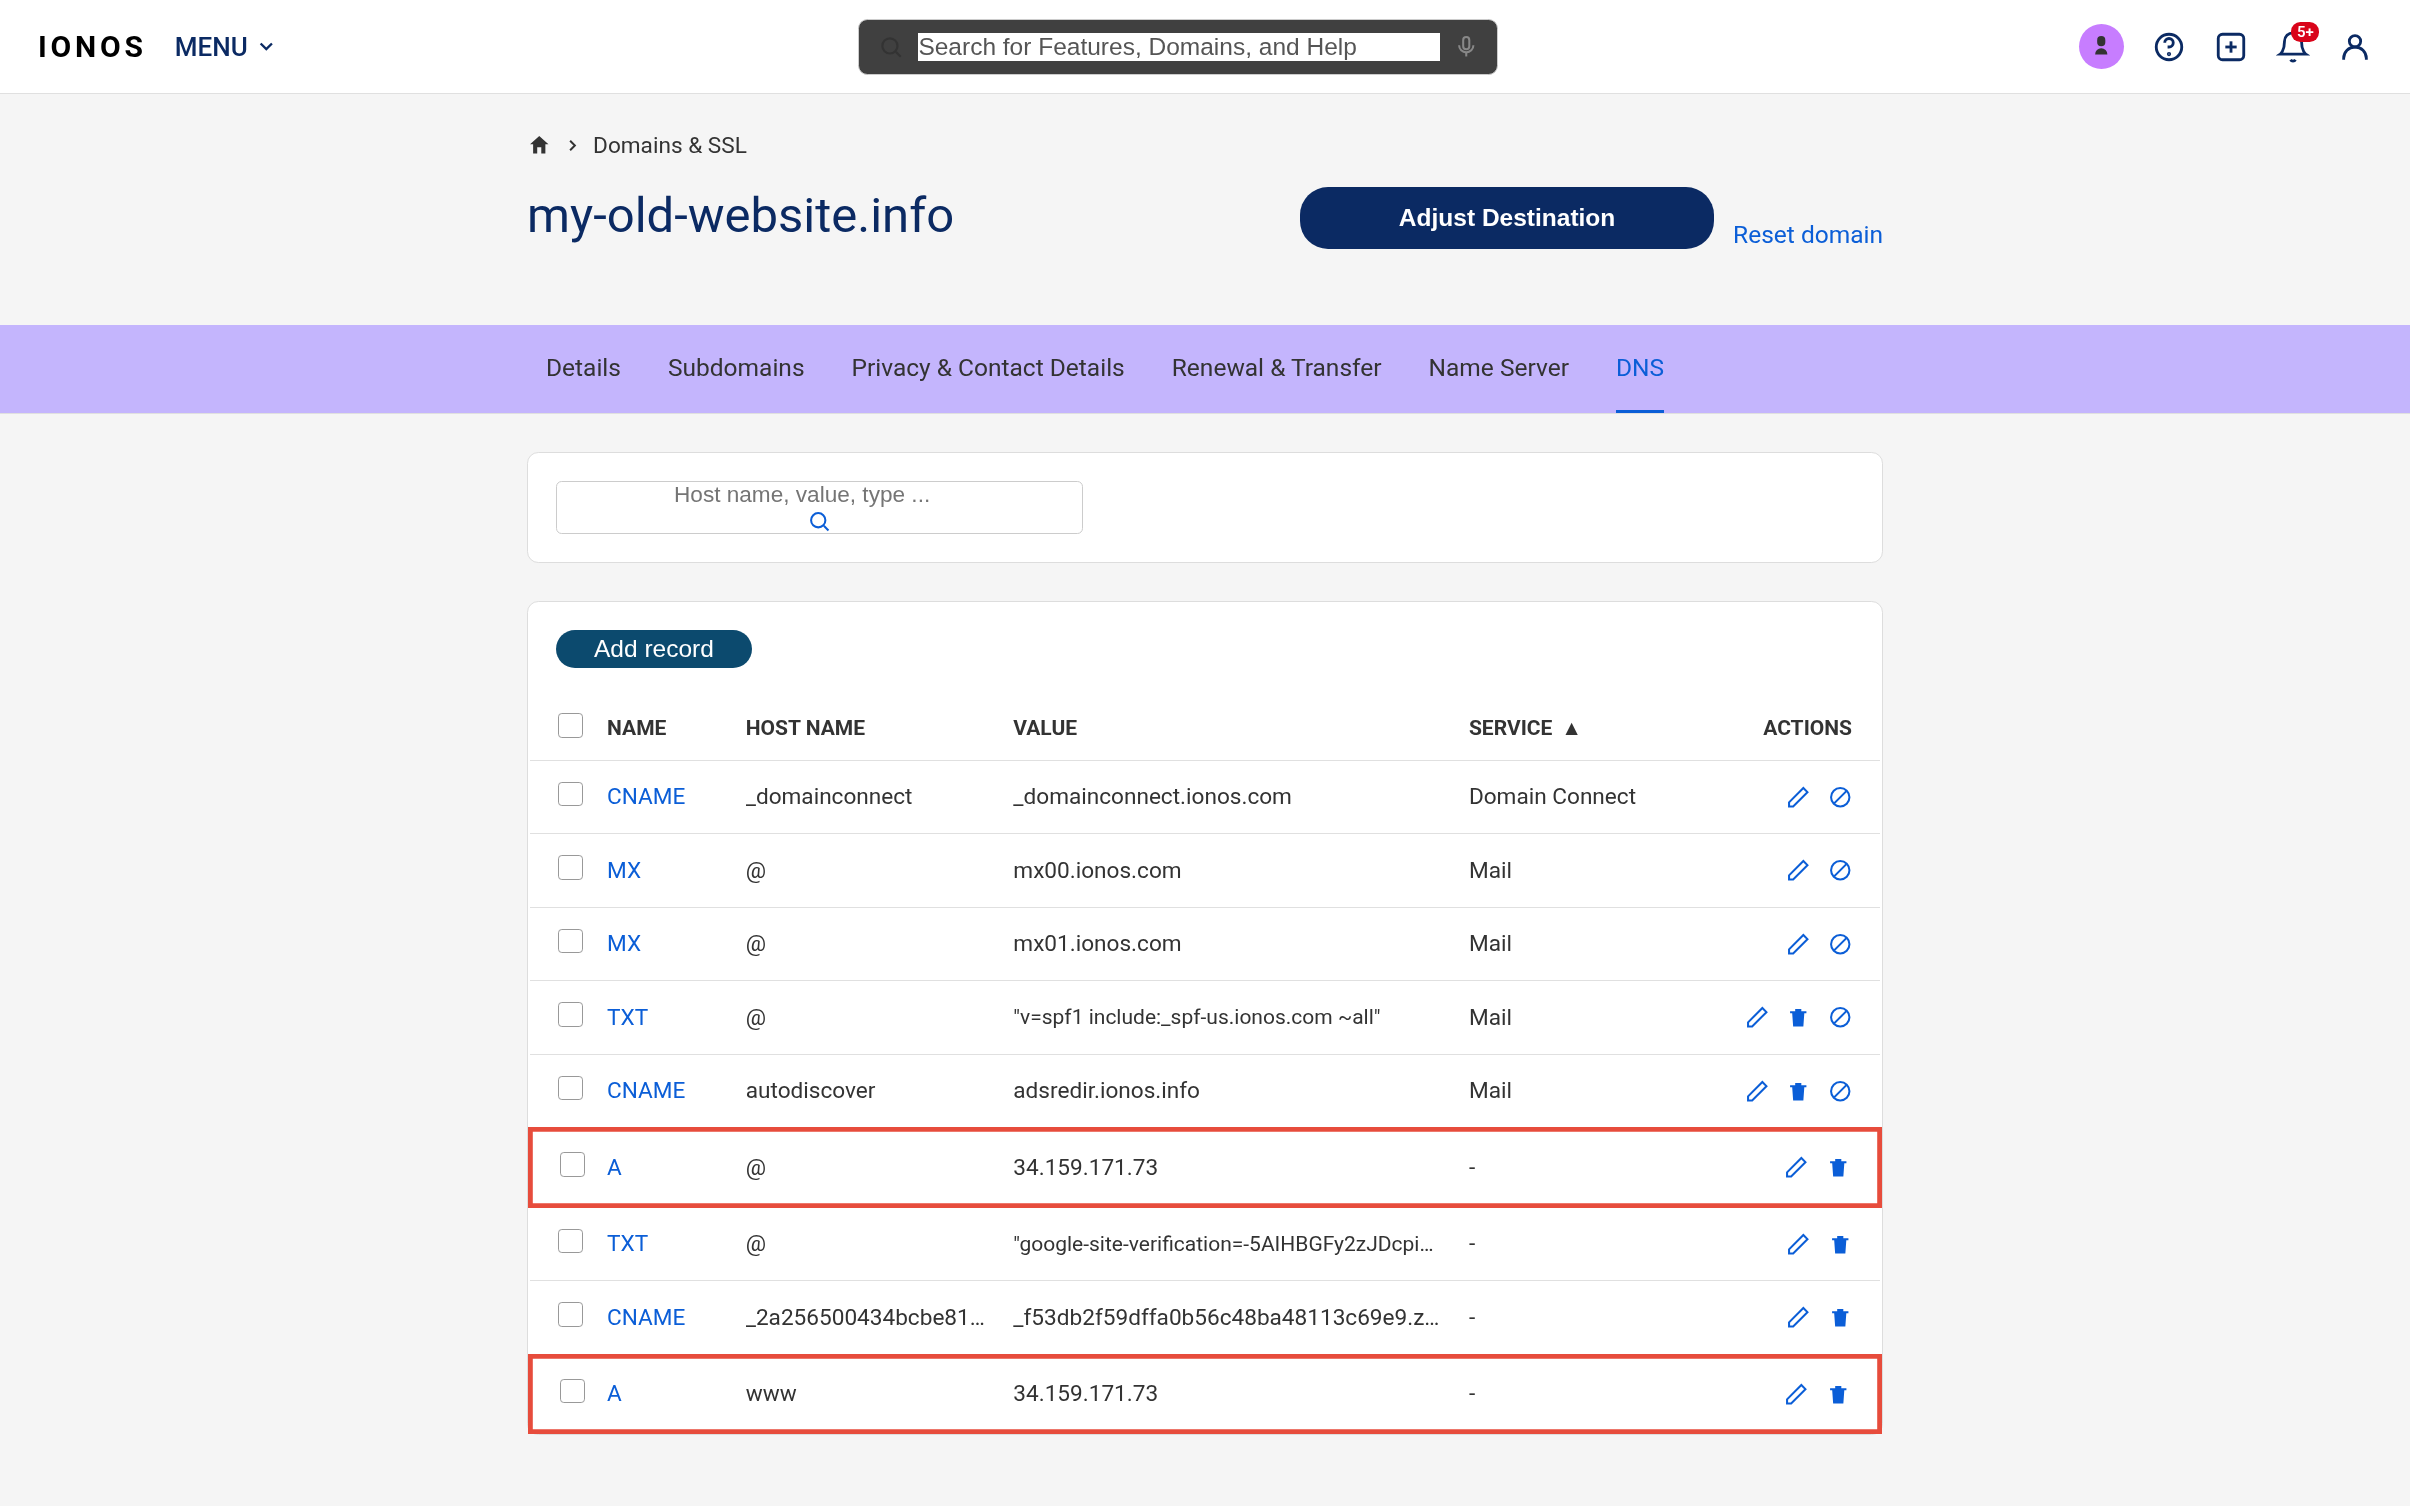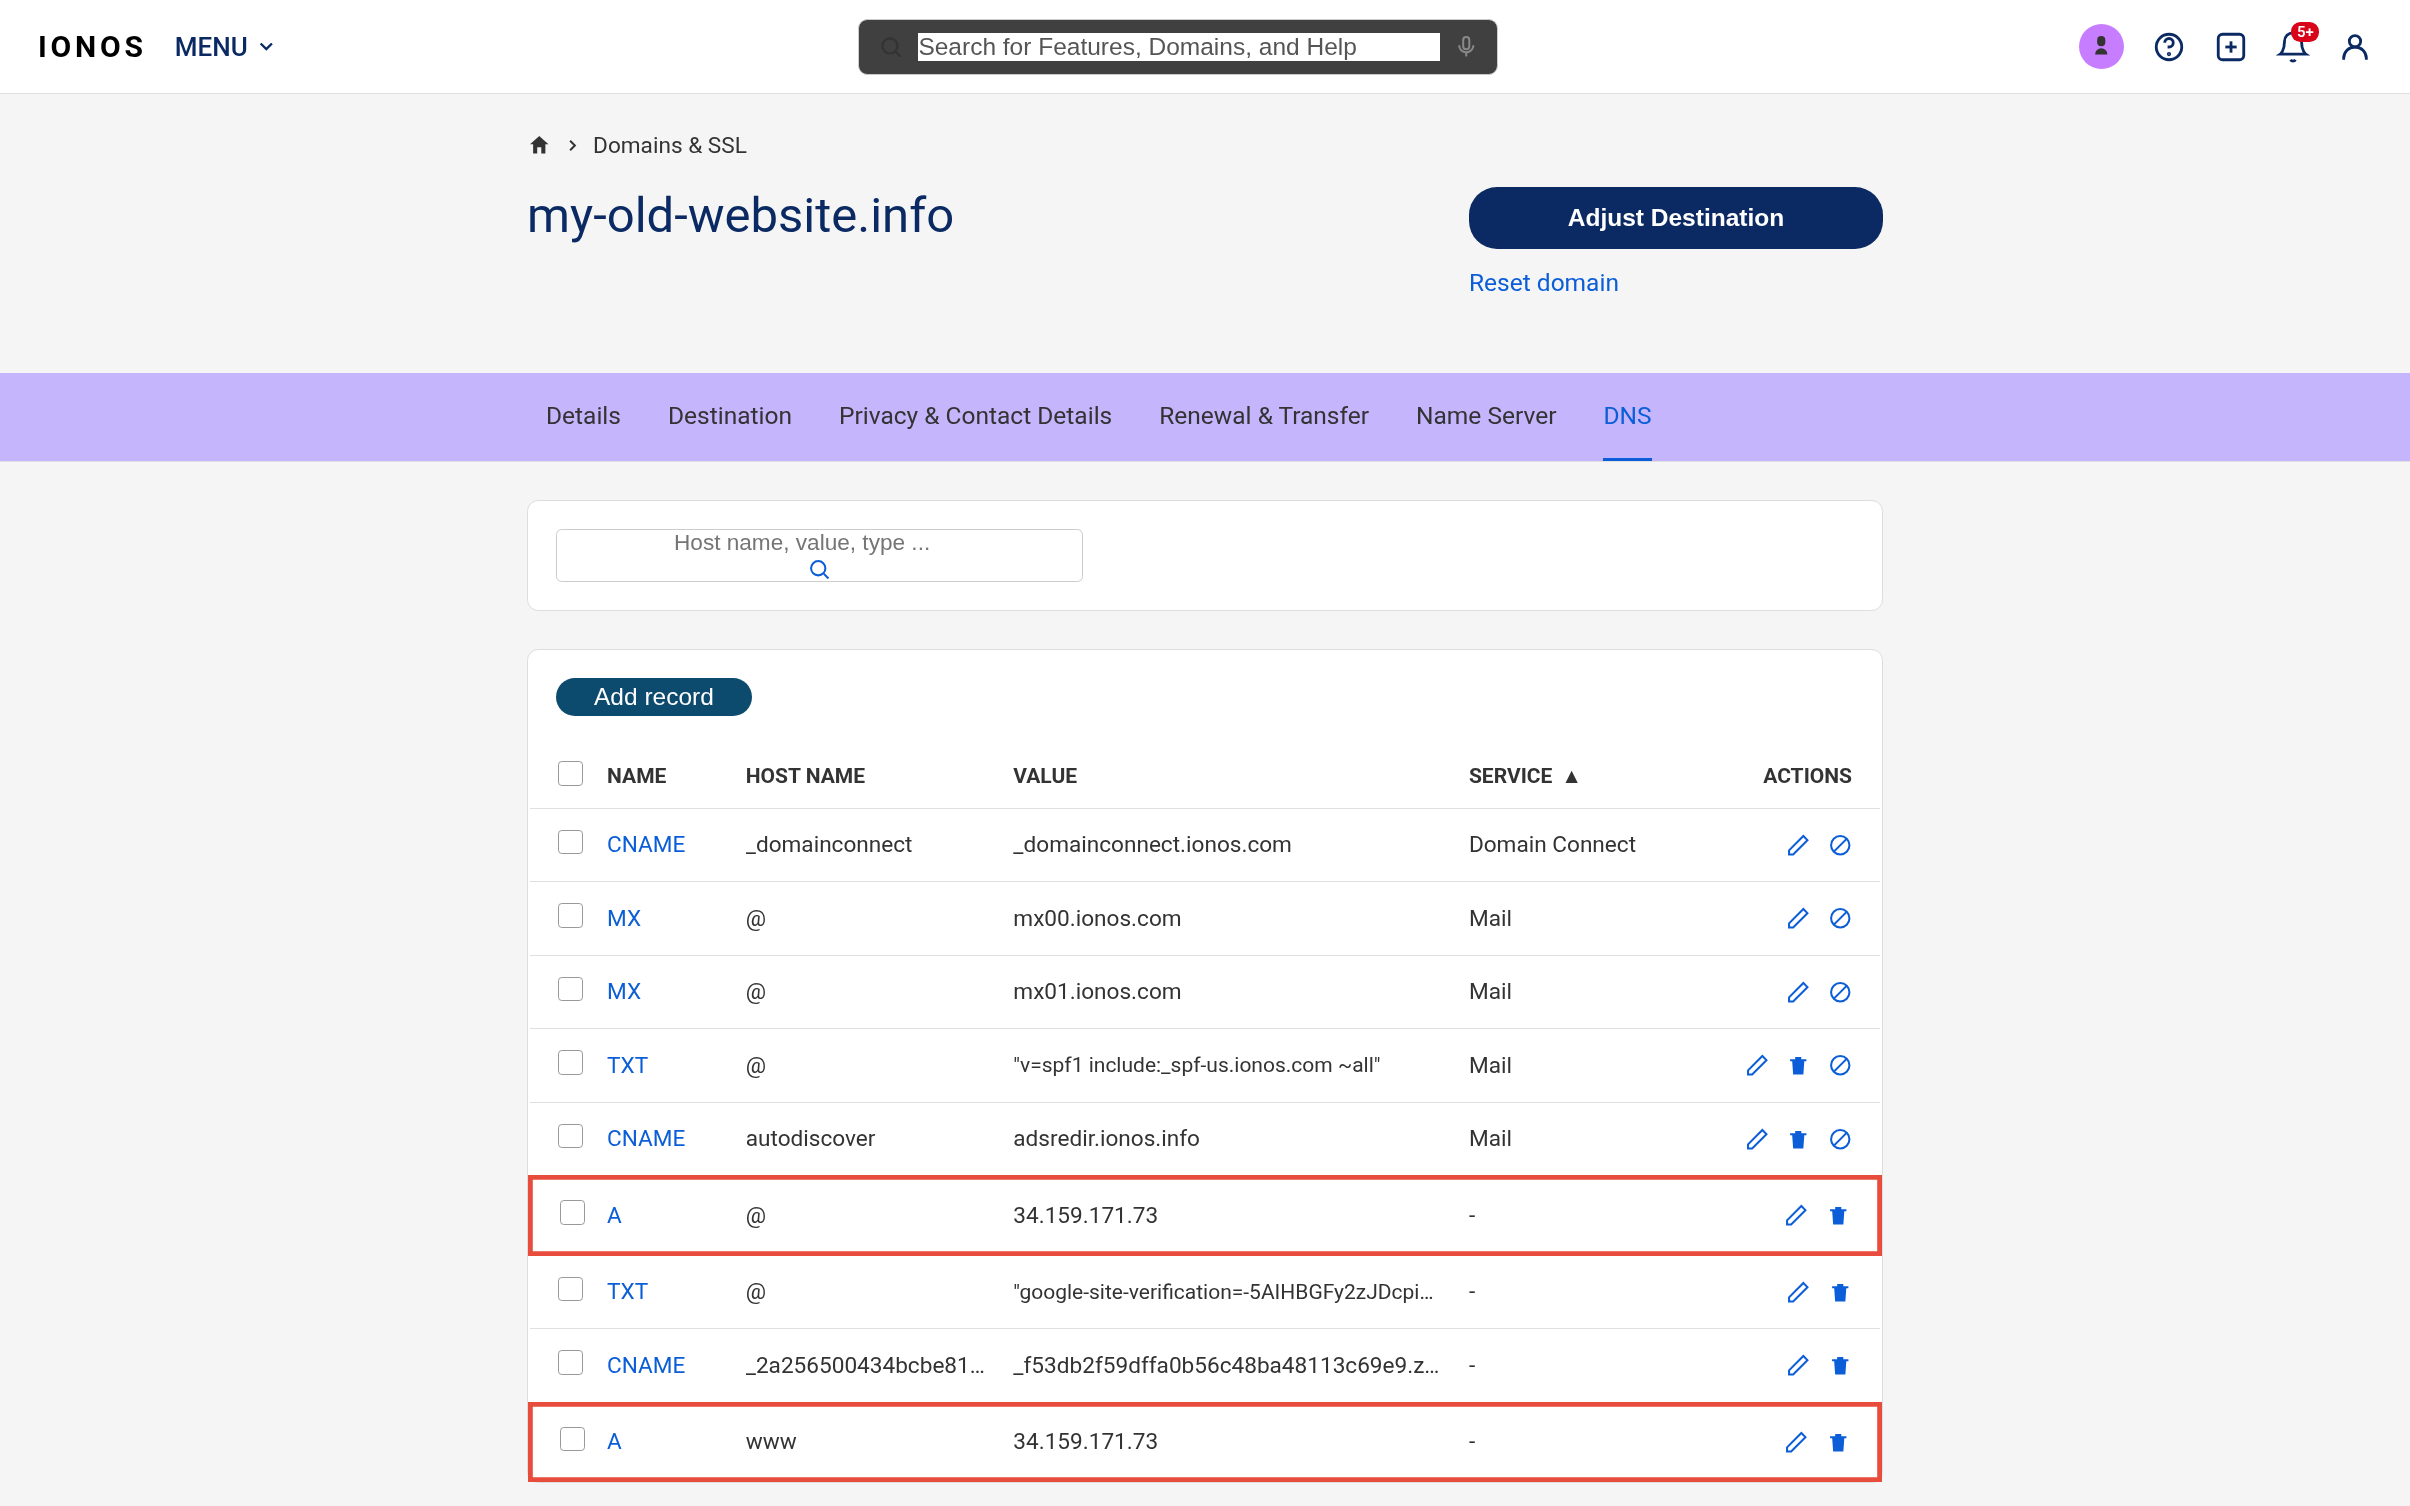--- a/index.html
+++ b/index.html
@@ -119,23 +119,23 @@
       align-items: flex-start;
       margin-bottom: 38px;
     }
     .domain-title {
       font-size: 49px;
       font-weight: 400;
       color: #0b2a63;
     }
     .title-actions {
       display: flex;
-      flex-direction: column;
+      flex-direction: row;
       gap: 19px;
-      align-items: flex-start;
+      align-items: flex-end;
     }
     .btn-primary {
       background: #0b2a63;
       color: #fff;
       border: none;
       border-radius: 28px;
       padding: 17px 56px;
       font-size: 24.5px;
       font-weight: 600;
       cursor: pointer;
@@ -390,21 +390,21 @@
     <div class="title-actions">
       <button class="btn-primary">Adjust Destination</button>
       <a class="link-reset" href="#">Reset domain</a>
     </div>
   </div>
 </div>
 
 <div class="tabs-bar">
   <div class="tabs" id="tabs-container">
       <div class="tab">Details</div>
-      <div class="tab">Destination</div>
+      <div class="tab">Subdomains</div>
       <div class="tab">Privacy &amp; Contact Details</div>
       <div class="tab">Renewal &amp; Transfer</div>
       <div class="tab">Name Server</div>
       <div class="tab active">DNS</div>
     </div>
 </div>
 
 <div class="card filter-card">
   <div class="filter-input-wrap">
     <input class="filter-input" placeholder="Host name, value, type ..." style="">

